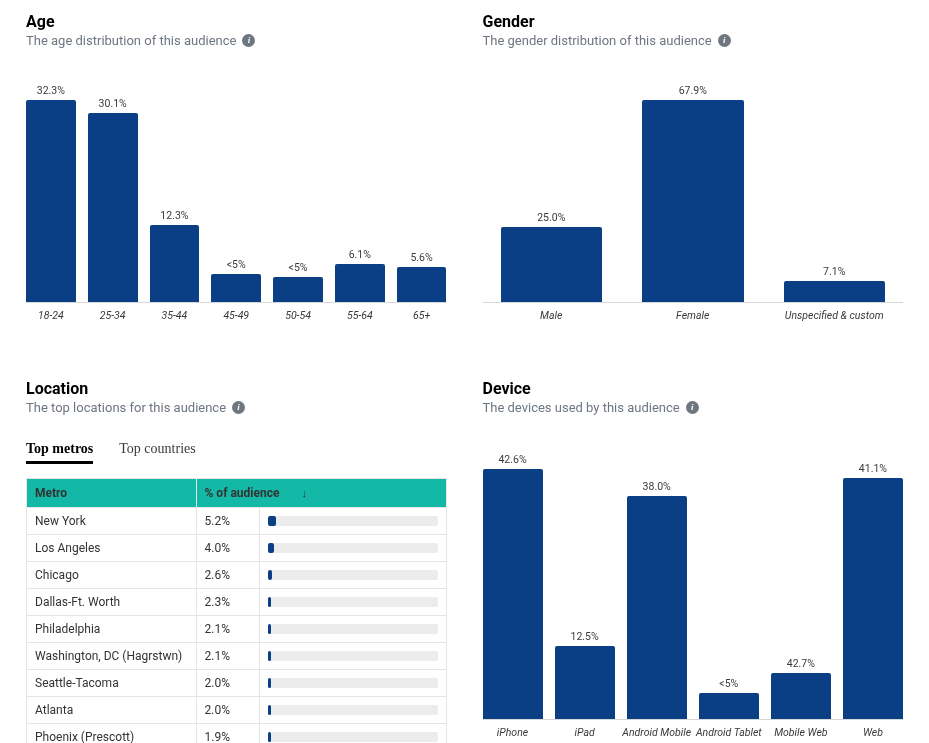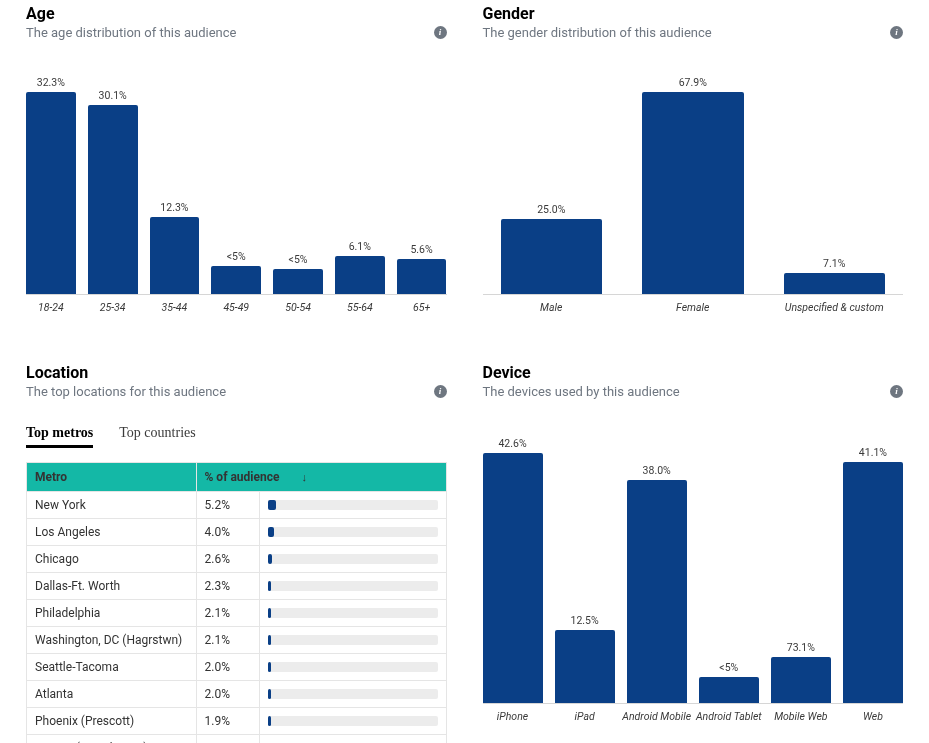--- a/index.html
+++ b/index.html
@@ -1,20 +1,20 @@
 <!DOCTYPE html>
 <html><head>
 <meta charset="utf-8">
 <style>
   html,body{margin:0;padding:0;background:#fff;font-family:-apple-system,BlinkMacSystemFont,"Segoe UI",Roboto,Helvetica,Arial,sans-serif;color:#000;}
   .page{width:929px;box-sizing:border-box;padding:0 26px 20px 26px;}
   .row{display:flex;gap:36px;}
   .col{flex:1;min-width:0;}
-  .section-title{font-size:16px;font-weight:700;margin-top:4px;}
-  .section-sub{font-size:13px;color:#6e7680;margin-top:2px;display:flex;align-items:center;gap:6px;justify-content:space-between;}
+  .section-title{font-size:16px;font-weight:700;margin-top:12px;}
+  .section-sub{font-size:13px;color:#6e7680;margin-top:2px;display:flex;align-items:center;gap:6px;}
   .info-icon{width:13px;height:13px;border-radius:50%;background:#6e7680;color:#fff;display:inline-flex;align-items:center;justify-content:center;font-size:9px;font-weight:700;font-style:italic;font-family:Georgia,serif;line-height:1;}
   .chart{position:relative;height:230px;display:flex;align-items:flex-end;gap:12px;margin-top:24px;border-bottom:1px solid #d6d6d6;padding-bottom:0;}
   .chart.gender{gap:40px;padding:0 18px;}
   .chart.device{height:284px;margin-top:20px;}
   .bar-wrap{flex:1;display:flex;flex-direction:column;align-items:center;justify-content:flex-end;height:100%;position:relative;}
   .bar-label{position:absolute;bottom:-20px;font-size:10.5px;color:#3a3a3a;text-align:center;white-space:nowrap;font-style:italic;}
   .bar-val{font-size:10.5px;color:#3a3a3a;margin-bottom:3px;}
   .bar{width:100%;background:#0a3f86;border-radius:2px 2px 0 0;}
   .chart-area{padding-bottom:24px;} 
   
@@ -248,21 +248,21 @@
               <div class="bar-val">38.0%</div>
               <div class="bar" style="height: 222.933px;"></div>
               <div class="bar-label">Android Mobile</div>
             </div>
             <div class="bar-wrap">
               <div class="bar-val">&lt;5%</div>
               <div class="bar" style="height: 26.4px;"></div>
               <div class="bar-label">Android Tablet</div>
             </div>
             <div class="bar-wrap">
-              <div class="bar-val">73.1%</div>
+              <div class="bar-val">42.7%</div>
               <div class="bar" style="height: 45.76px;"></div>
               <div class="bar-label">Mobile Web</div>
             </div>
             <div class="bar-wrap">
               <div class="bar-val">41.1%</div>
               <div class="bar" style="height: 241.12px;"></div>
               <div class="bar-label">Web</div>
             </div>
           </div>
       </div>

